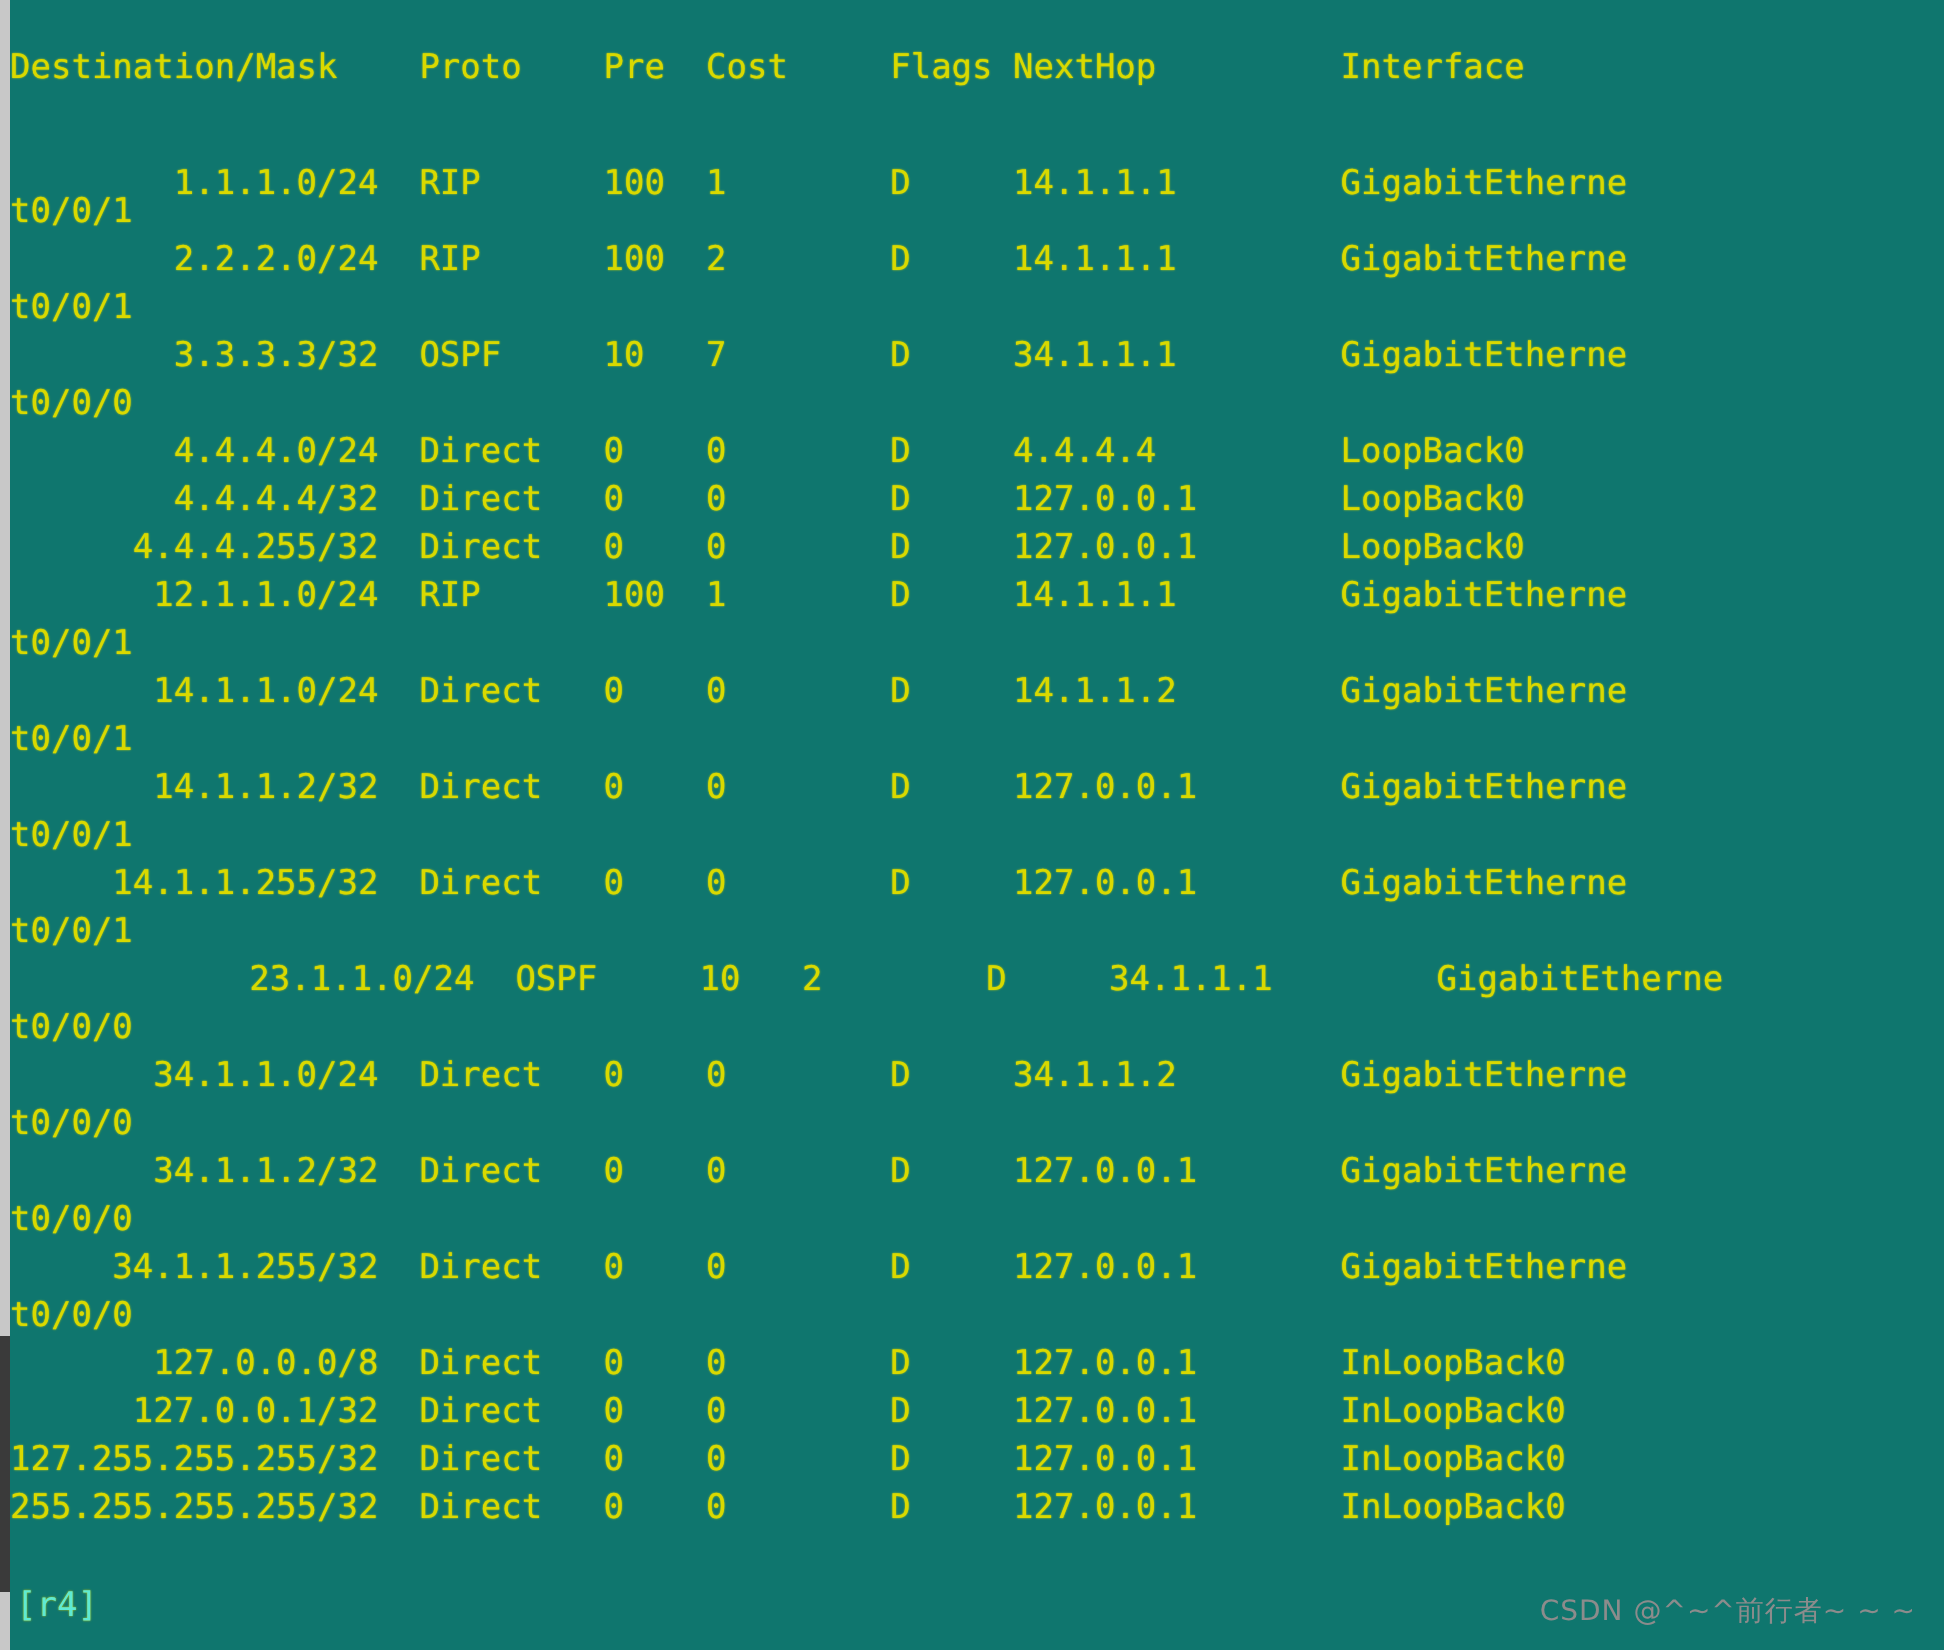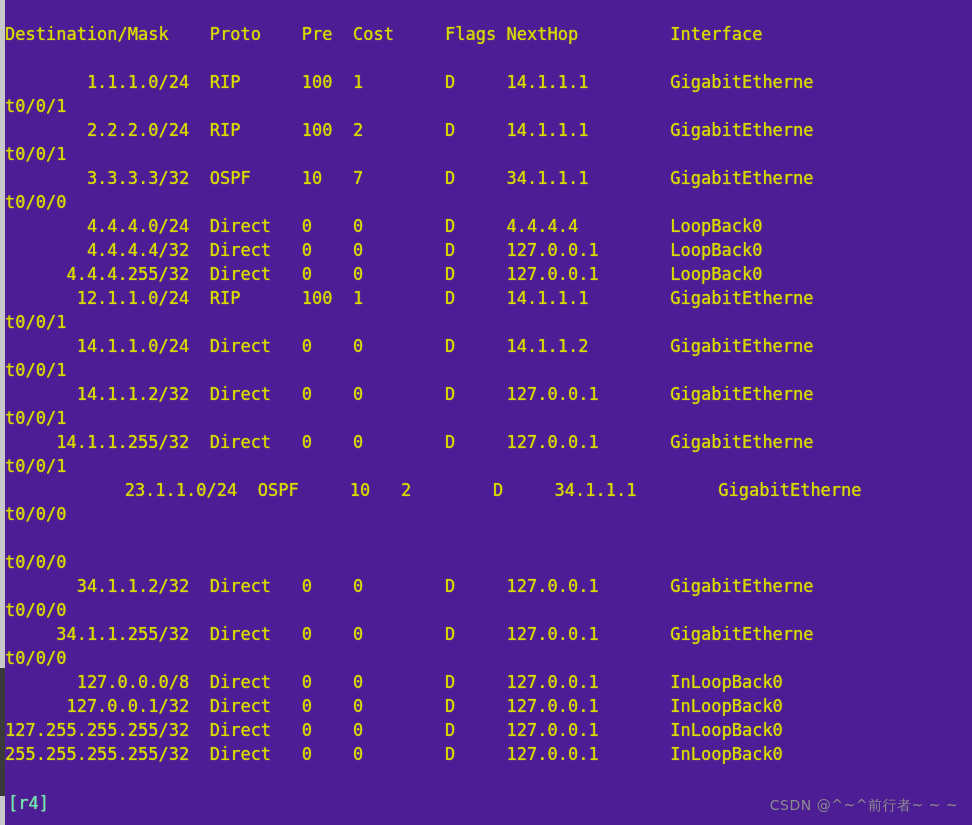--- a/index.html
+++ b/index.html
@@ -40,21 +40,21 @@
     background: #3a3a3a;
   }
 
   
   #terminal-screen {
     position: absolute;
     left: 5px;
     top: 0;
     width: 967px;
     height: 825px;
-    background: #4c1d95;
+    background: #0f766e;
     padding: 0;
     box-sizing: border-box;
   }
 
   .term-line {
     position: absolute;
     left: 0;
     white-space: pre;
     font-family: "DejaVu Sans Mono", "Liberation Mono", monospace;
     font-size: 17px;
@@ -90,39 +90,40 @@
 </style>
 </head>
 <body>
 
 <div id="terminal-window">
 
   <div id="terminal-screen">
 
   <div class="term-line" style="top: 22px;">Destination/Mask    Proto    Pre  Cost     Flags NextHop         Interface</div>
       <div class="term-line" style="top: 46px;"></div>
-      <div class="term-line" style="top: 70px;">        1.1.1.0/24  RIP      100  1        D     14.1.1.1        GigabitEtherne</div>
+      <div class="term-line" style="top: 80px;">        1.1.1.0/24  RIP      100  1        D     14.1.1.1        GigabitEtherne</div>
       <div class="term-line" style="top: 94px;">t0/0/1</div>
       <div class="term-line" style="top: 118px;">        2.2.2.0/24  RIP      100  2        D     14.1.1.1        GigabitEtherne</div>
       <div class="term-line" style="top: 142px;">t0/0/1</div>
       <div class="term-line" style="top: 166px;">        3.3.3.3/32  OSPF     10   7        D     34.1.1.1        GigabitEtherne</div>
       <div class="term-line" style="top: 190px;">t0/0/0</div>
       <div class="term-line" style="top: 214px;">        4.4.4.0/24  Direct   0    0        D     4.4.4.4         LoopBack0</div>
       <div class="term-line" style="top: 238px;">        4.4.4.4/32  Direct   0    0        D     127.0.0.1       LoopBack0</div>
       <div class="term-line" style="top: 262px;">      4.4.4.255/32  Direct   0    0        D     127.0.0.1       LoopBack0</div>
       <div class="term-line" style="top: 286px;">       12.1.1.0/24  RIP      100  1        D     14.1.1.1        GigabitEtherne</div>
       <div class="term-line" style="top: 310px;">t0/0/1</div>
       <div class="term-line" style="top: 334px;">       14.1.1.0/24  Direct   0    0        D     14.1.1.2        GigabitEtherne</div>
       <div class="term-line" style="top: 358px;">t0/0/1</div>
       <div class="term-line" style="top: 382px;">       14.1.1.2/32  Direct   0    0        D     127.0.0.1       GigabitEtherne</div>
       <div class="term-line" style="top: 406px;">t0/0/1</div>
       <div class="term-line" style="top: 430px;">     14.1.1.255/32  Direct   0    0        D     127.0.0.1       GigabitEtherne</div>
       <div class="term-line" style="top: 454px;">t0/0/1</div>
       <div class="term-line" style="top: 478px; margin-left: 48px;">       23.1.1.0/24  OSPF     10   2        D     34.1.1.1        GigabitEtherne</div>
       <div class="term-line" style="top: 502px;">t0/0/0</div>
+      <div class="term-line" style="top: 526px;">       34.1.1.0/24  Direct   0    0        D     34.1.1.2        GigabitEtherne</div>
       <div class="term-line" style="top: 550px;">t0/0/0</div>
       <div class="term-line" style="top: 574px;">       34.1.1.2/32  Direct   0    0        D     127.0.0.1       GigabitEtherne</div>
       <div class="term-line" style="top: 598px;">t0/0/0</div>
       <div class="term-line" style="top: 622px; text-align: right;">     34.1.1.255/32  Direct   0    0        D     127.0.0.1       GigabitEtherne</div>
       <div class="term-line" style="top: 646px;">t0/0/0</div>
       <div class="term-line" style="top: 670px;">       127.0.0.0/8  Direct   0    0        D     127.0.0.1       InLoopBack0</div>
       <div class="term-line" style="top: 694px;">      127.0.0.1/32  Direct   0    0        D     127.0.0.1       InLoopBack0</div>
       <div class="term-line" style="top: 718px;">127.255.255.255/32  Direct   0    0        D     127.0.0.1       InLoopBack0</div>
       <div class="term-line" style="top: 742px;">255.255.255.255/32  Direct   0    0        D     127.0.0.1       InLoopBack0</div>
     </div>

